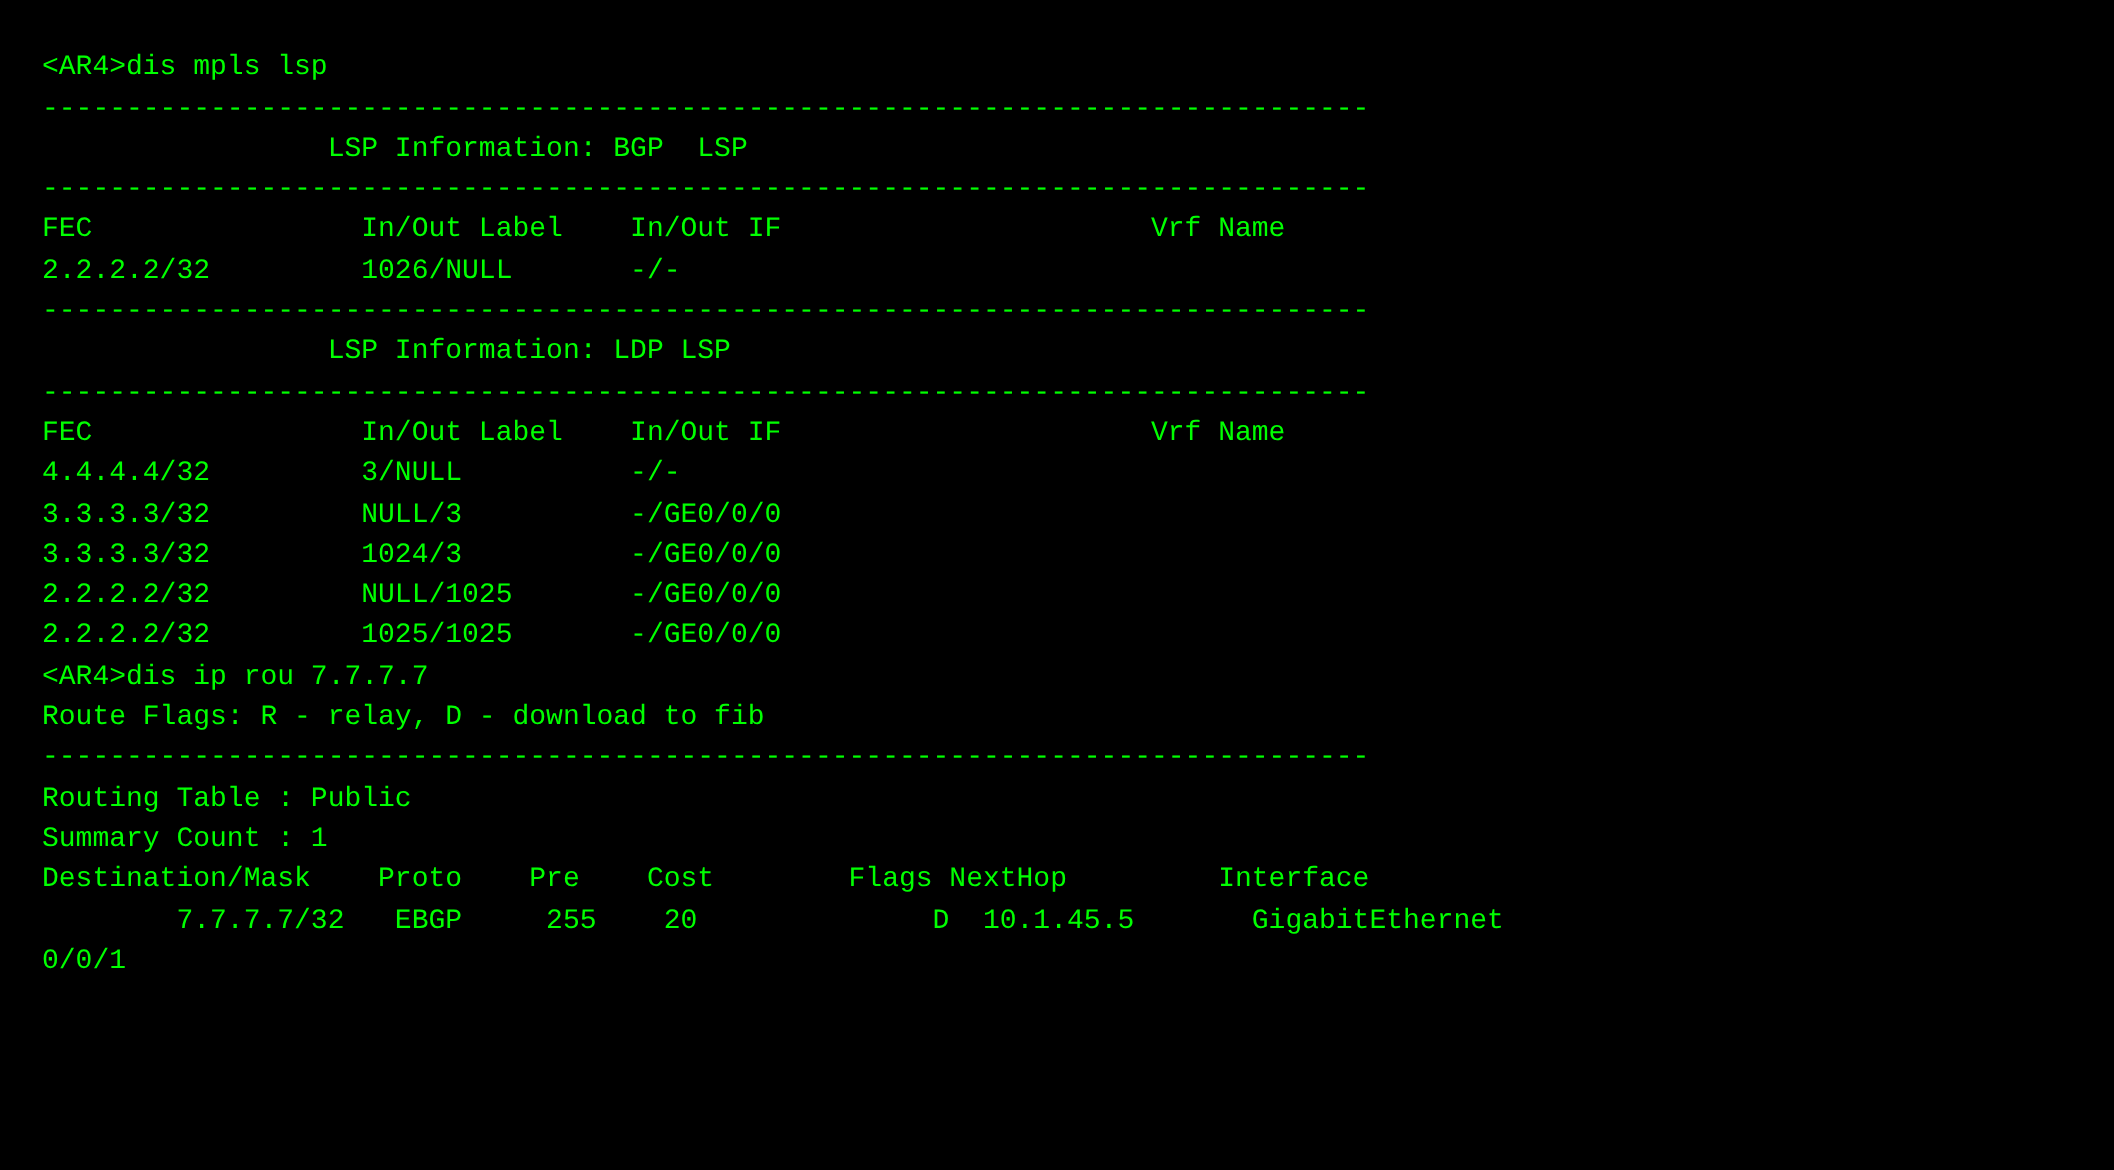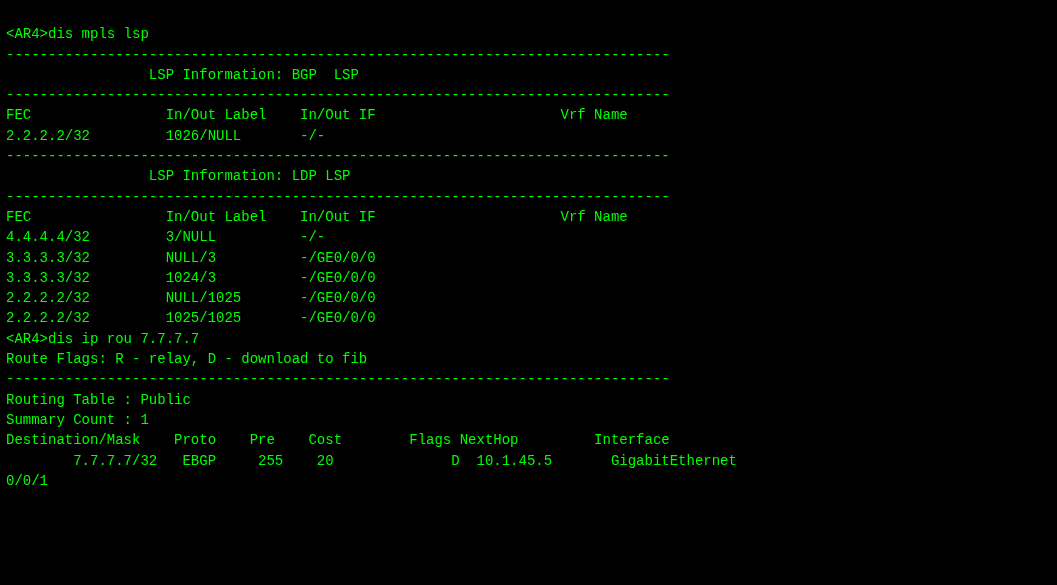--- a/index.html
+++ b/index.html
@@ -13,21 +13,21 @@
       font-size: 14px;
       color: #00ff00;
       width: 1057px;
       height: 585px;
       overflow: hidden;
     }
     .terminal {
       width: 1057px;
       height: 410px;
       background-color: #000000;
-      padding: 4px 6px;
+      padding: 4px 21px;
       white-space: pre;
       line-height: 1.45;
     }
     .line {
       display: block;
     }
   </style>
 </head>
 <body>
 

